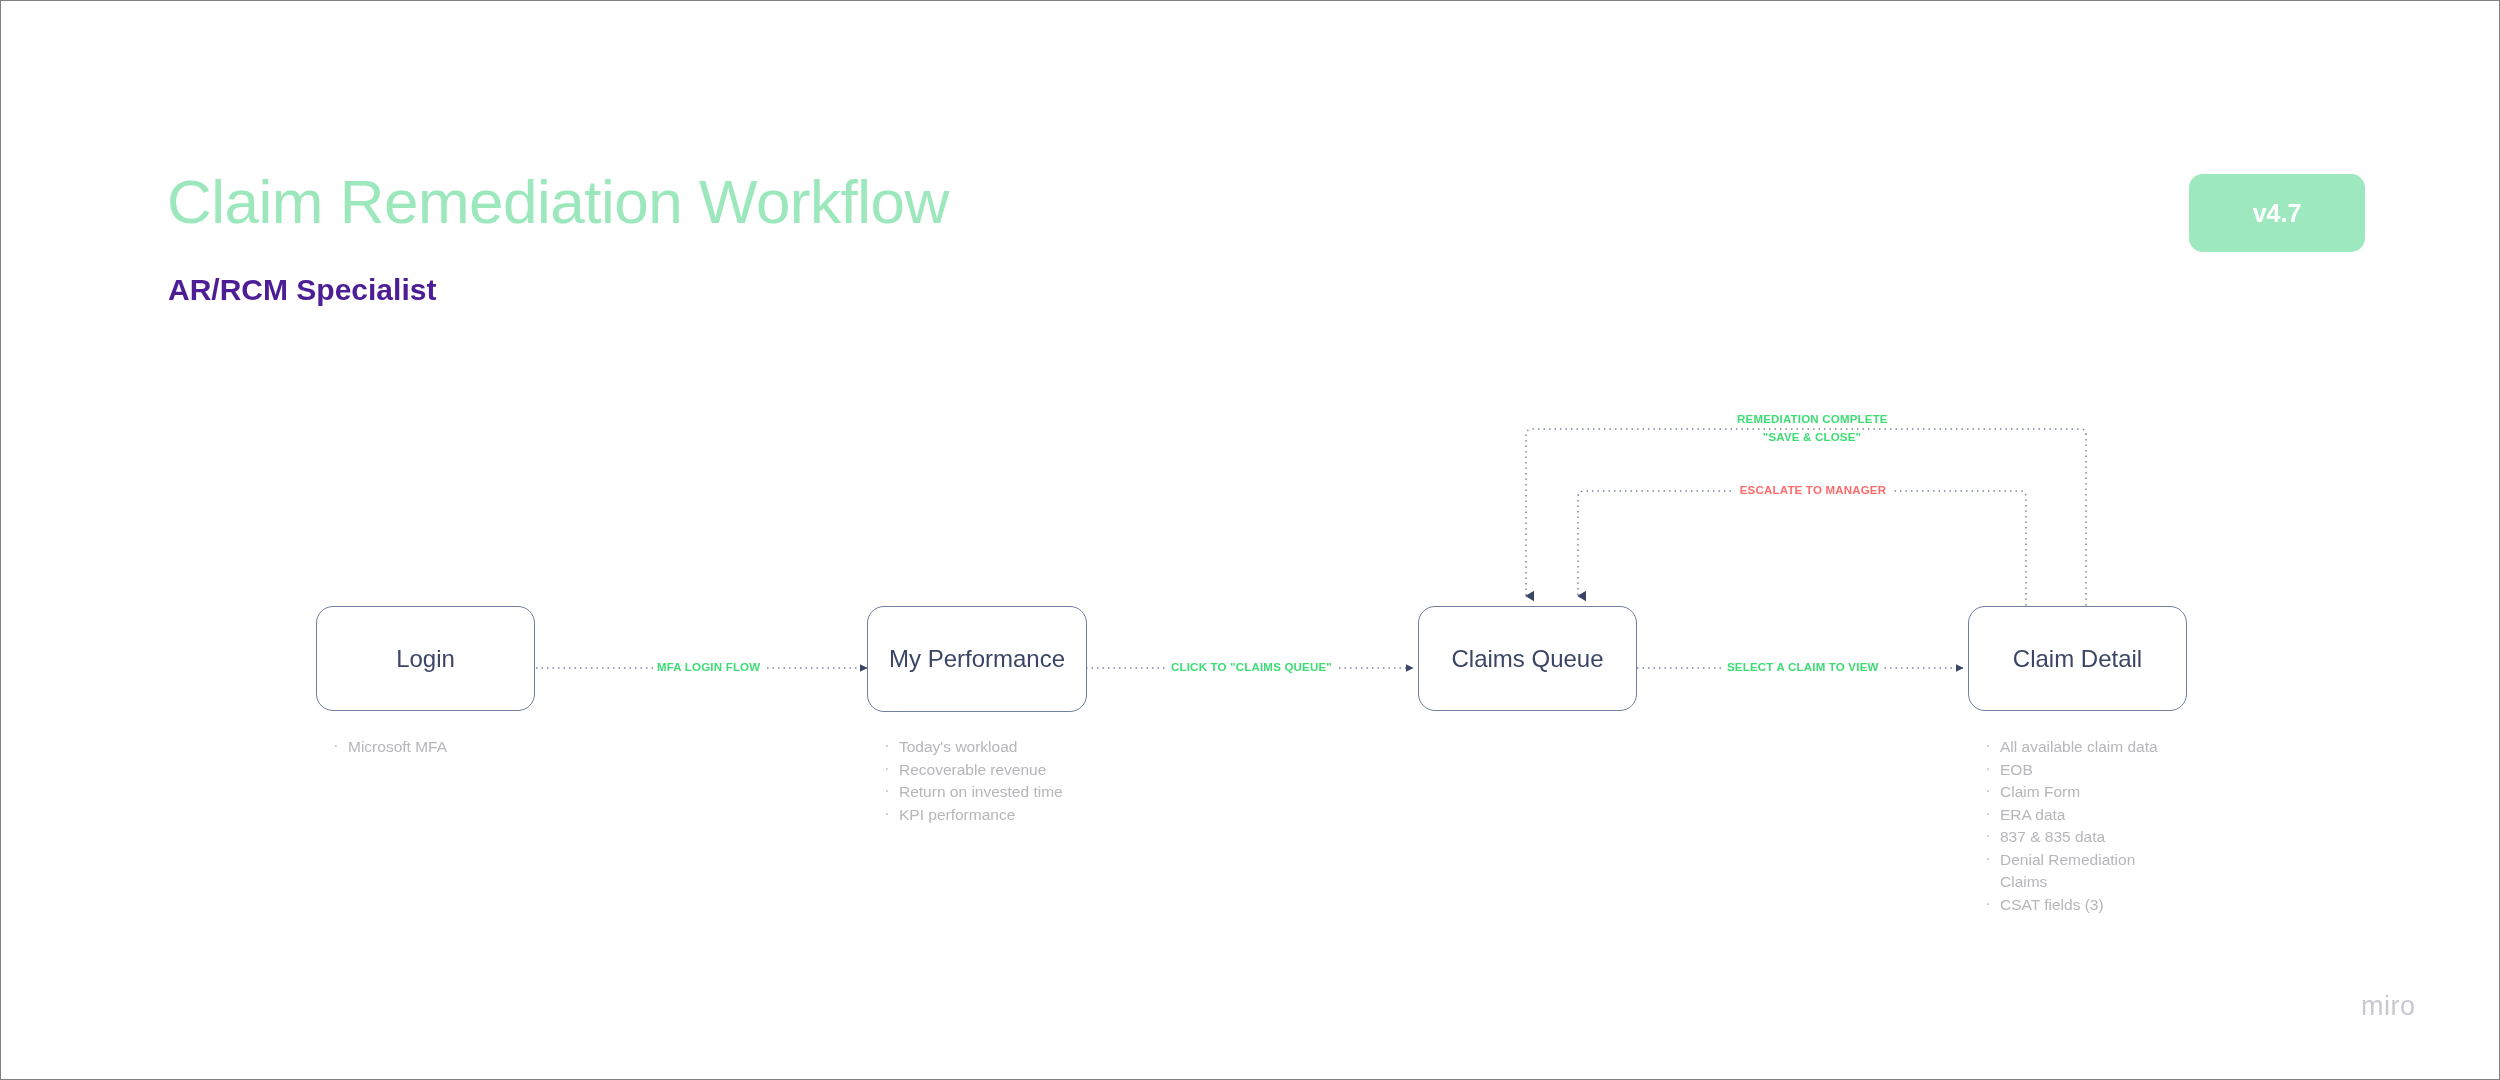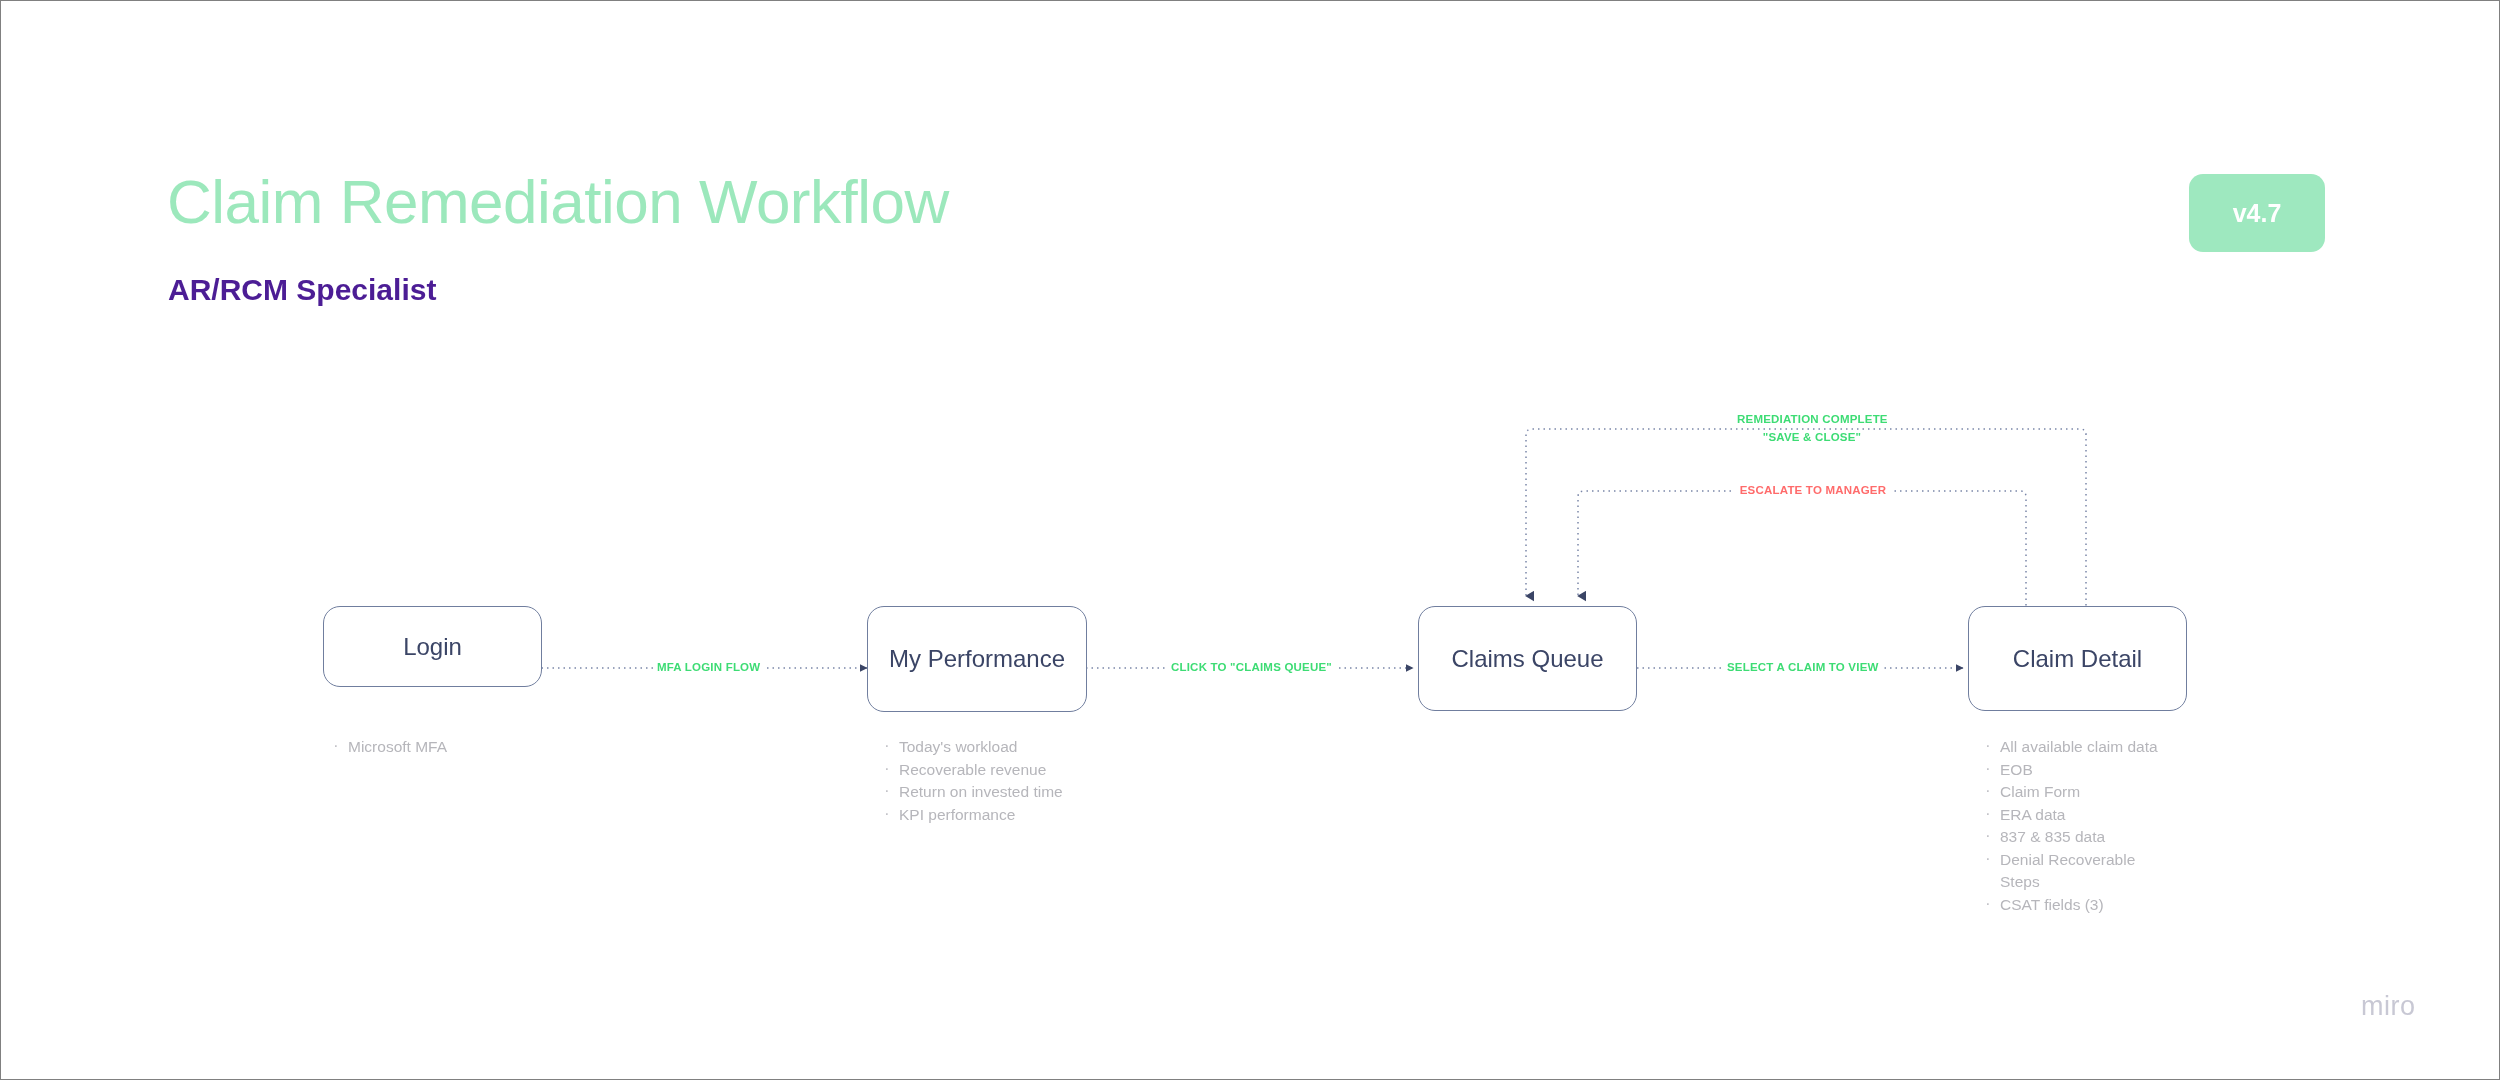--- a/index.html
+++ b/index.html
@@ -42,21 +42,21 @@
     font-size: 30px;
     font-weight: 700;
     color: #4c1d95;
     white-space: nowrap;
   }
 
   .version-badge {
     position: absolute;
     left: 2188px;
     top: 173px;
-    width: 136px;
+    width: 176px;
     height: 78px;
     background: #9ee8bf;
     border-radius: 14px;
     display: flex;
     align-items: center;
     justify-content: center;
     color: #ffffff;
     font-size: 25px;
     font-weight: 700;
   }
@@ -191,21 +191,21 @@
   <div class="conn-label green" style="left:1166px; top:660px;">CLICK TO "CLAIMS QUEUE"</div>
 
   <div class="conn-label green" style="left:1722px; top:660px;">SELECT A CLAIM TO VIEW</div>
 
   <div class="conn-label green" style="left:1732px; top:412px; width:150px;">REMEDIATION COMPLETE</div>
 
   <div class="conn-label green" style="left:1732px; top:430px; width:150px;">"SAVE &amp; CLOSE"</div>
 
   <div class="conn-label red" style="left:1733px; top:483px; width:150px;">ESCALATE TO MANAGER</div>
 
-  <div class="node" style="left:322px; top:605px; width:219px; height:81px;text-align:right;">
+  <div class="node" style="left:315px; top:605px; width:219px; height:105px;text-align:right;">
     <span class="node-label">Login</span>
   </div>
 
   <div class="node" style="left:866px; top:605px; width:220px; height:106px;">
     <span class="node-label">My Performance</span>
   </div>
 
   <div class="node" style="left:1417px; top:605px; width:219px; height:105px;">
     <span class="node-label">Claims Queue</span>
   </div>
@@ -230,20 +230,20 @@
   </div>
 
 
   <div class="bullets" style="left:1982px; top:735px; width:190px;">
     <ul>
         <li>All available claim data</li>
         <li>EOB</li>
         <li>Claim Form</li>
         <li>ERA data</li>
         <li>837 &amp; 835 data</li>
-        <li>Denial Recoverable Steps</li>
+        <li>Denial Remediation Claims</li>
         <li>CSAT fields (3)</li>
       </ul>
   </div>
 
   <div class="miro-mark">miro</div>
 
 </div>
 
 </body></html>

